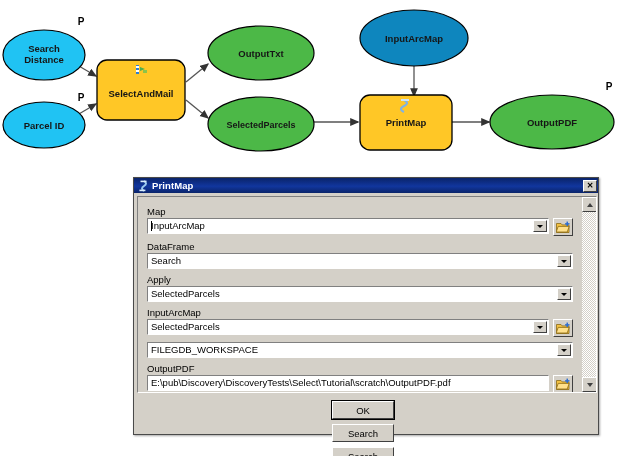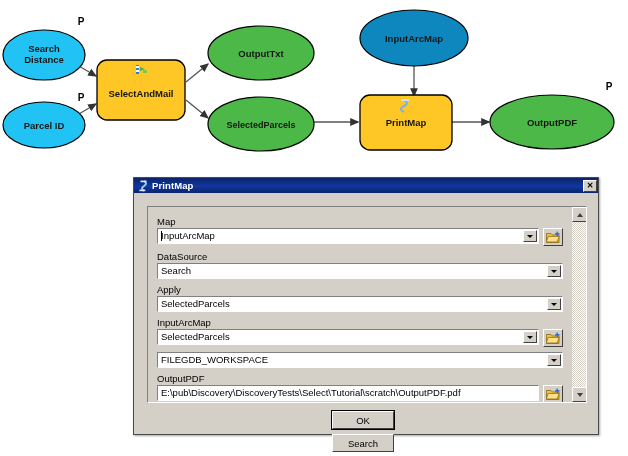--- a/index.html
+++ b/index.html
@@ -70,21 +70,21 @@
     font-size:8px;font-weight:bold;color:#000;
     cursor:pointer;box-sizing:border-box;
     font-family:"Liberation Sans", sans-serif;
     line-height:1;
   }
 
   .dialog-body{
     position:absolute;left:0;top:15px;
     width:466px;height:243px;
     box-sizing:border-box;
-    padding:13px;
+    padding:3px;
   }
 
   
   .form-panel{
     position:relative;
     height:197px;
     background:#d4d0c8;
     border-top:1px solid #808080;border-left:1px solid #808080;
     border-right:1px solid #ffffff;border-bottom:1px solid #ffffff;
     box-sizing:border-box;
@@ -311,21 +311,21 @@
                 <path d="M0.5,2.5 h4.5 l1.2,1.4 h6.8 v7.6 h-12.5 z" fill="#f5c242" stroke="#8a6a14" stroke-width="0.8"></path>
                 <path d="M2.2,5.4 h11 l-2,5.6 h-11 z" fill="#ffe08a" stroke="#8a6a14" stroke-width="0.8"></path>
                 <rect x="10.5" y="0.6" width="1.5" height="4.4" fill="#2f6fd0"></rect>
                 <rect x="9.1" y="2.1" width="4.4" height="1.5" fill="#2f6fd0"></rect>
               </svg>
             </span>
           </div>
         </div>
 
         <div class="field">
-          <div class="field-label">DataSource</div>
+          <div class="field-label">DataFrame</div>
           <div class="field-row">
             <div class="input-wrap">
               <span class="text-val">Search</span>
               <span class="combo-arrow">
                   <i></i>
                 </span>
             </div>
           </div>
         </div>
 

